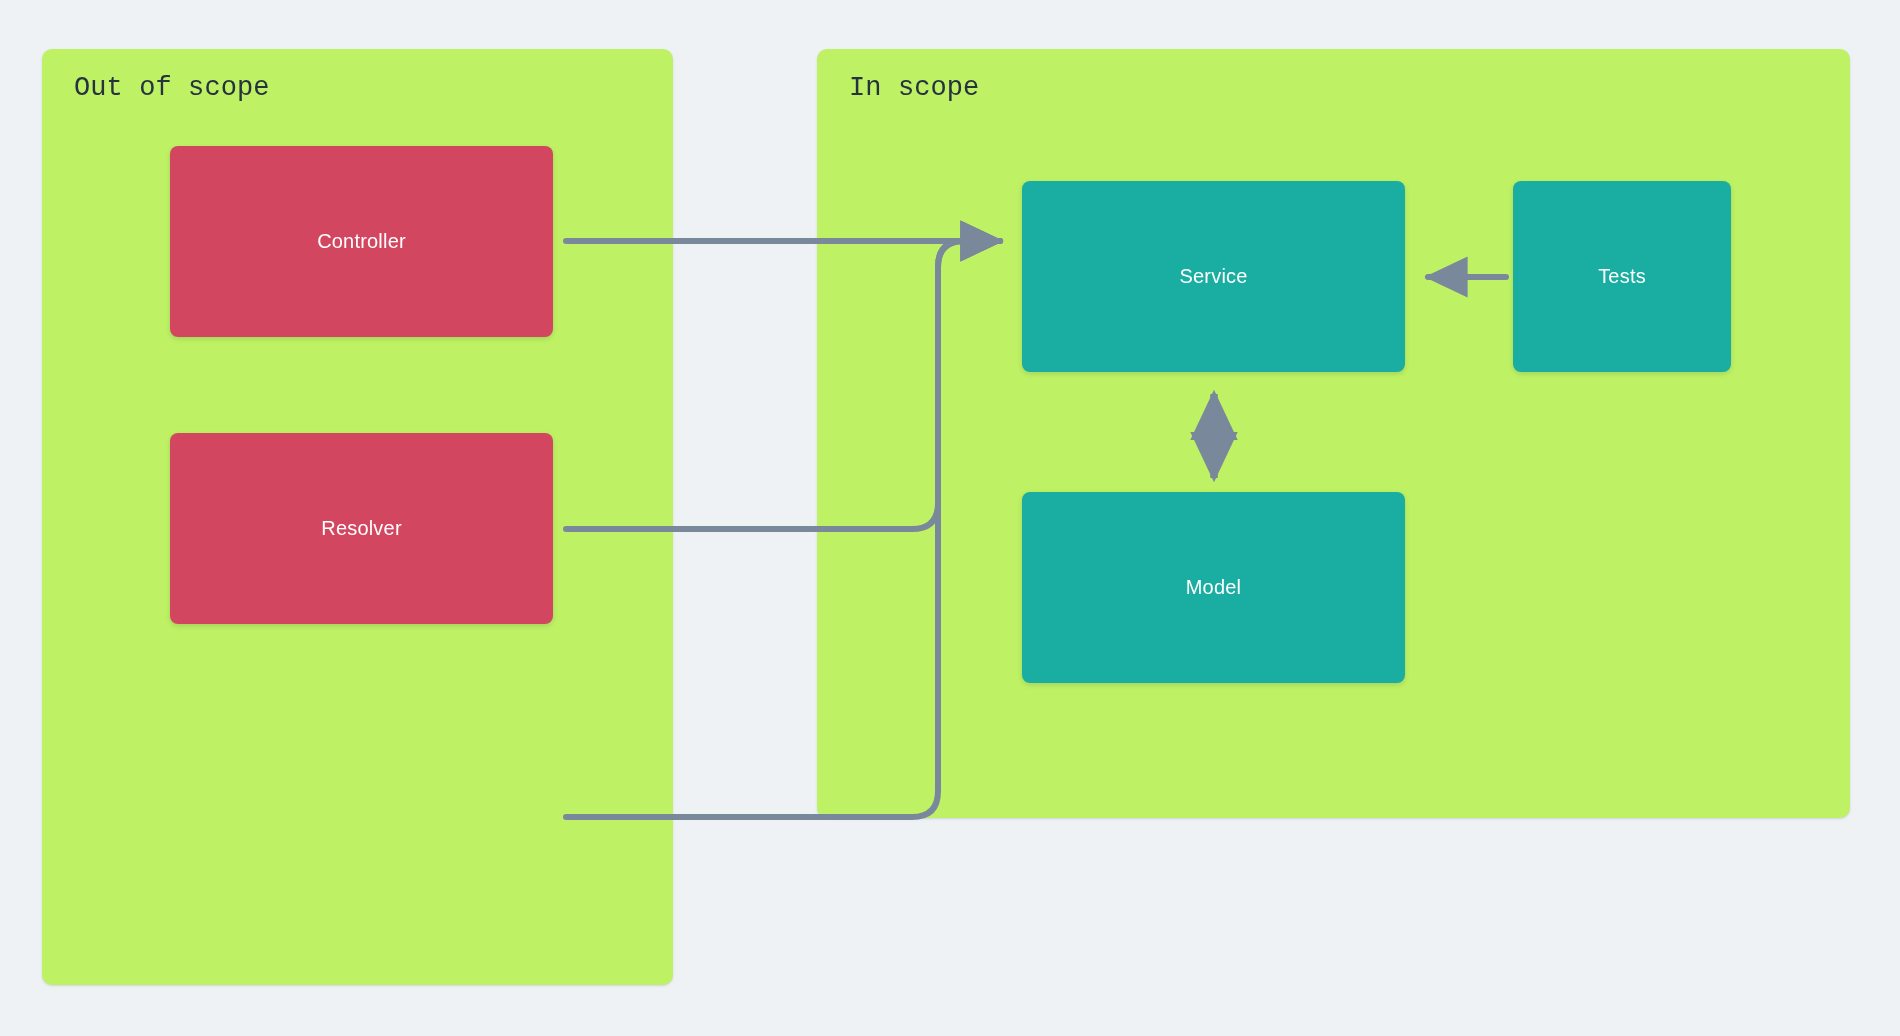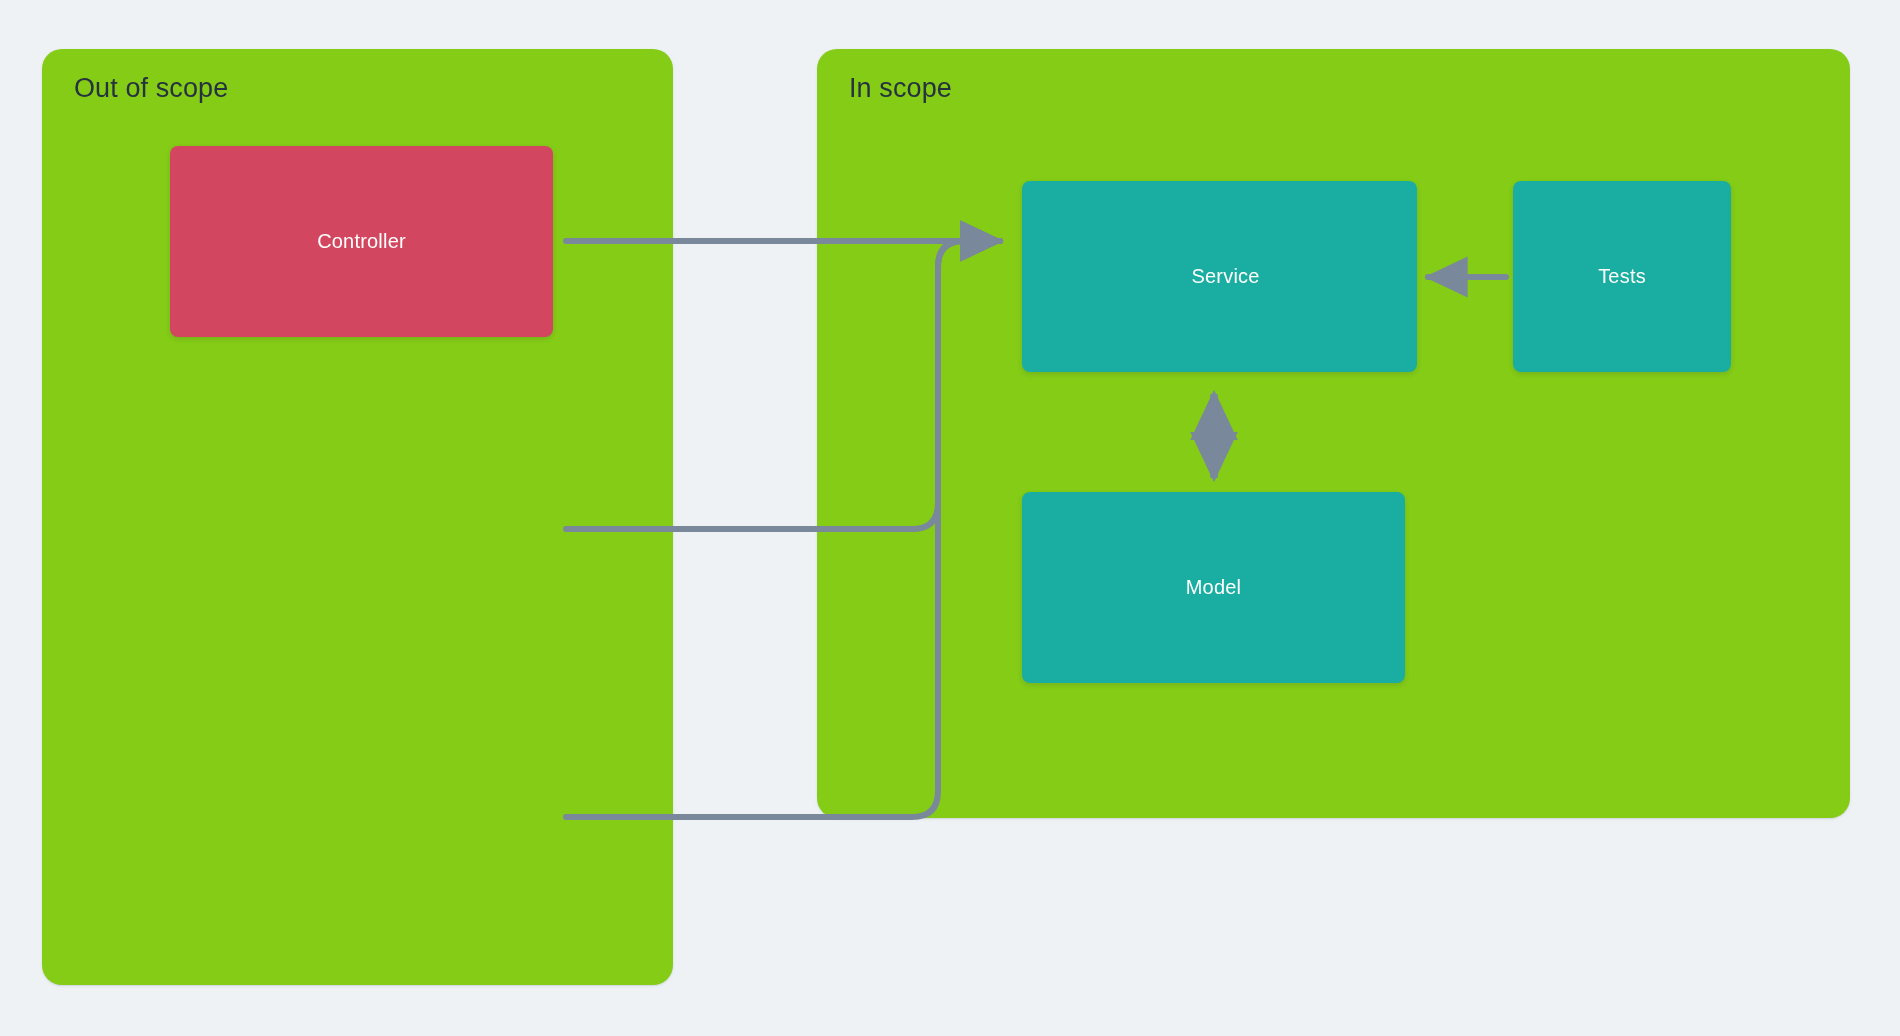--- a/index.html
+++ b/index.html
@@ -14,23 +14,24 @@
     font-family: "Liberation Sans", sans-serif;
     overflow: hidden;
   }
   #stage {
     position: relative;
     width: 1900px;
     height: 1036px;
   }
   .panel {
     position: absolute;
-    background: #84cc16;
-    border-radius: 20px;
+    background: #bef264;
+    border-radius: 10px;
     box-shadow: 0 1px 3px rgba(40,55,70,0.10), 0 1px 1px rgba(40,55,70,0.06);
+    font-family: Liberation Mono, monospace;
   }
   #panel-out {
     left: 42px;
     top: 49px;
     width: 631px;
     height: 936px;
   }
   #panel-in {
     left: 817px;
     top: 49px;
@@ -61,21 +62,21 @@
     text-align: center;
     user-select: none;
     white-space: nowrap;
   }
   .node.red  { background: #d2475f; }
   .node.teal { background: #1aada1; }
 
   #node-controller { left: 170px; top: 146px; width: 383px; height: 191px; }
   #node-resolver   { left: 170px; top: 433px; width: 383px; height: 191px; }
   #node-publisher  { left: 170px; top: 722px; width: 383px; height: 191px; }
-  #node-service    { left: 1022px; top: 181px; width: 383px; height: 191px; padding-left: 12px; }
+  #node-service    { left: 1022px; top: 181px; width: 383px; height: 191px; }
   #node-model      { left: 1022px; top: 492px; width: 383px; height: 191px; }
   #node-tests      { left: 1513px; top: 181px; width: 218px; height: 191px; }
 
   #edges {
     position: absolute;
     left: 0;
     top: 0;
     width: 1900px;
     height: 1036px;
     pointer-events: none;
@@ -118,20 +119,23 @@
 
     <path d="M 1506,277 L 1428,277" fill="none" stroke="#79889a" stroke-width="6" stroke-linecap="round" marker-end="url(#arrow-left)"></path>
 
     <path d="M 1214,478 L 1214,394" fill="none" stroke="#79889a" stroke-width="7" marker-end="url(#arrow-up)"></path>
     <path d="M 1214,394 L 1214,478" fill="none" stroke="#79889a" stroke-width="7" marker-end="url(#arrow-down)"></path>
   </svg>
 
   <div class="node red" id="node-controller">
     <span>Controller</span>
   </div>
+  <div class="node red" id="node-resolver">
+    <span>Resolver</span>
+  </div>
 
   <div class="node teal" id="node-service">
     <span>Service</span>
   </div>
   <div class="node teal" id="node-tests">
     <span>Tests</span>
   </div>
   <div class="node teal" id="node-model">
     <span>Model</span>
   </div>

